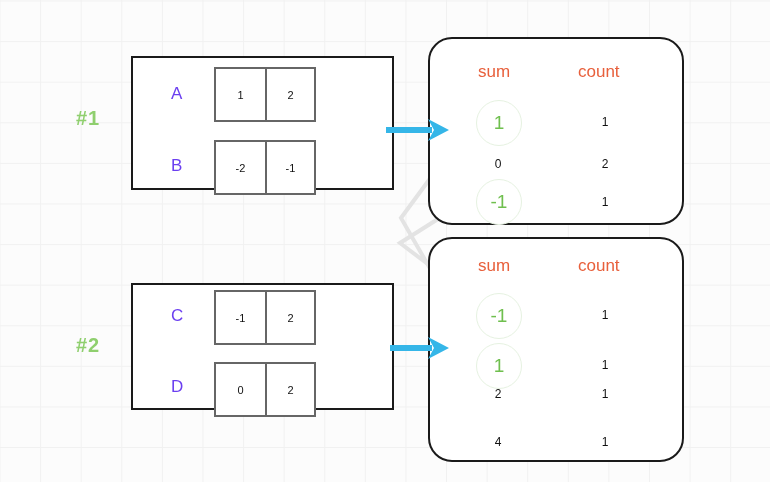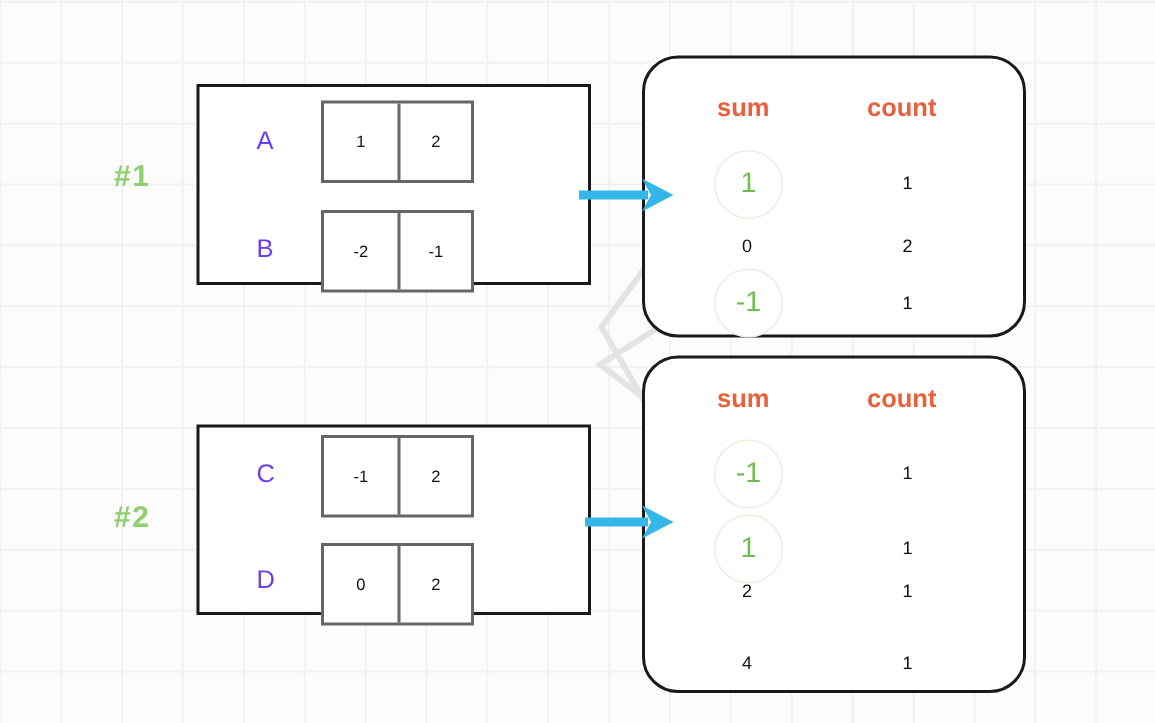--- a/index.html
+++ b/index.html
@@ -105,21 +105,21 @@
     box-sizing: border-box;
     z-index: 3;
   }
   #result-panel-1 { left: 428px; top: 37px;  width: 256px; height: 188px; }
   #result-panel-2 { left: 428px; top: 237px; width: 256px; height: 225px; }
 
   .col-header {
     position: absolute;
     color: #e8603c;
     font-size: 17px;
-    font-weight: 700;
+    font-weight: 400;
   }
   .hdr-sum   { left: 48px; }
   .hdr-count { left: 148px; text-align: right; }
   #rp1-hdr-sum, #rp1-hdr-count { top: 23px; }
   #rp2-hdr-sum, #rp2-hdr-count { top: 17px; }
 
   .res-cell {
     position: absolute;
     font-size: 12px;
     color: #111111;

